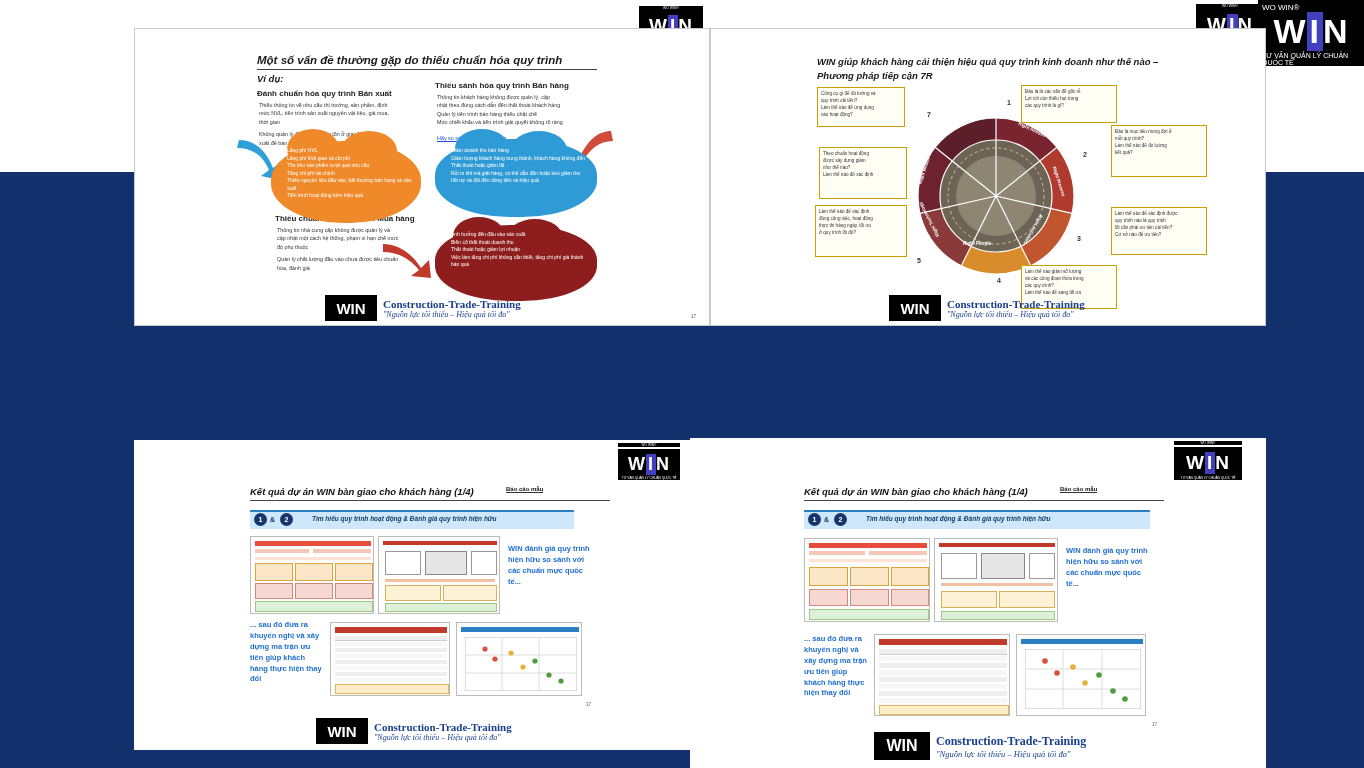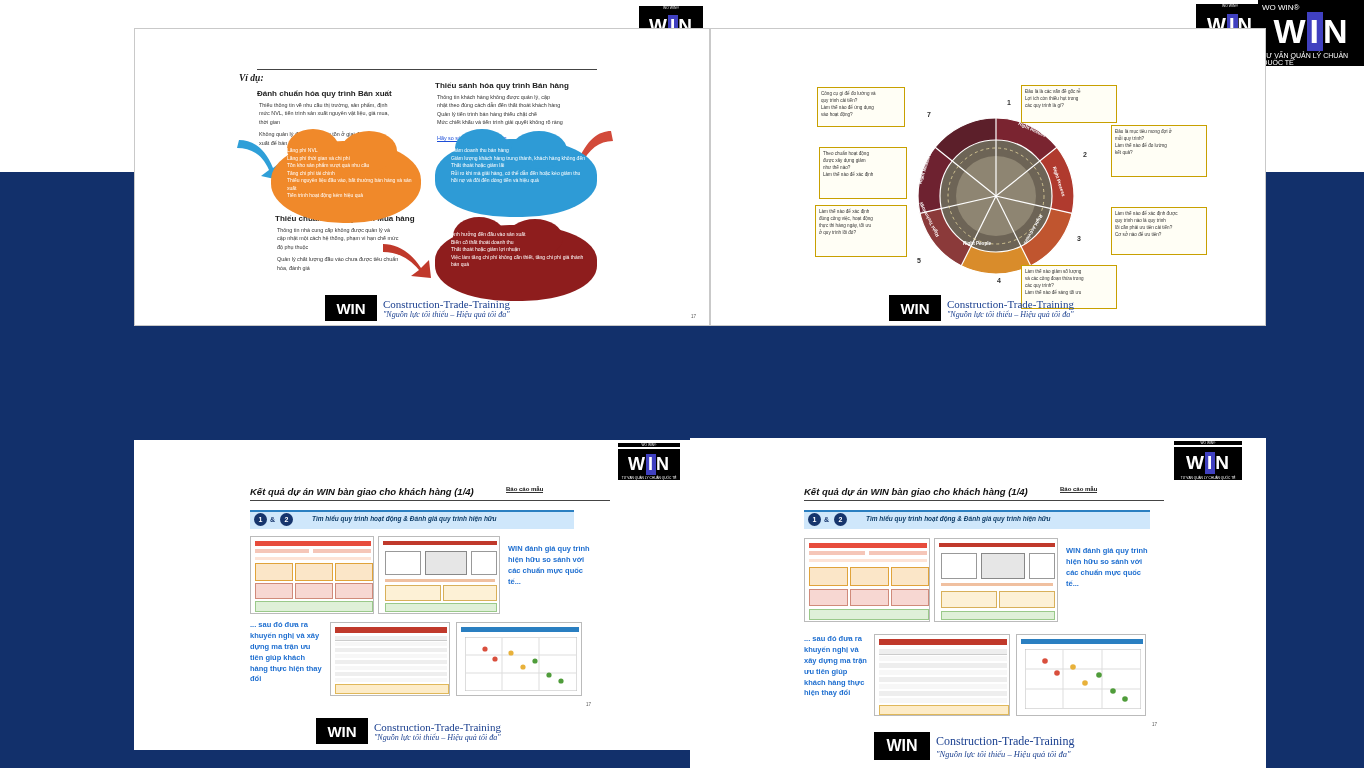--- a/index.html
+++ b/index.html
@@ -66,21 +66,21 @@
   .winlogo .i { color: #ffffff; background: #4040c0; padding: 0 2px; }
 
   
   .footer-lockup { position: absolute; display: flex; align-items: center; }
   .footer-lockup .blk {
     background: #000; color: #fff; font-weight: bold;
     display: flex; align-items: center; justify-content: center;
   }
   .footer-lockup .txt { margin-left: 6px; }
   .footer-lockup .txt .l1 {
-    color: #1a3f8f; font-weight: normal; font-family: "Liberation Serif", serif;
+    color: #1a3f8f; font-weight: bold; font-family: "Liberation Serif", serif;
   }
   .footer-lockup .txt .l2 {
     color: #1a3f8f; font-style: italic; font-family: "Liberation Serif", serif;
   }
   .rule { background: #444; height: 1px; }
 
   
   .tl-title { position: absolute; font-size: 11.5px; font-weight: bold; font-style: italic; color: #1a1a1a; }
   .tl-sub { position: absolute; font-size: 9.5px; font-weight: bold; font-style: italic; color: #1a1a1a; }
   .colhead { position: absolute; font-size: 8px; font-weight: bold; color: #222; }
@@ -171,21 +171,22 @@
   <div style="position:absolute;left:1258px;top:3px;width:106px;text-align:left;padding-left:4px;font-size:8px;color:#fff;">WO WIN®</div>
   <div class="winlogo" style="left:1268px; top:13px; width:86px; height:36px; font-size:34px; background:#000;">
     <span>W</span>
       <span class="i" style="padding:0 3px;">I</span>
       <span>N</span>
   </div>
   <div style="position:absolute;left:1258px;top:52px;width:106px;text-align:left;padding-left:4px;font-size:7px;color:#fff;">TƯ VẤN QUẢN LÝ CHUẨN QUỐC TẾ</div>
 
   <div class="card bordered" style="left:134px; top:28px; width:576px; height:298px;">
 
-    <div class="tl-sub" style="left:104px; top:44px;font-family:Liberation Serif, serif;">Ví dụ:</div>
+    <div class="tl-title" style="left:122px; top:25px; width:440px;">Một số vấn đề thường gặp do thiếu chuẩn hóa quy trình</div>
+    <div class="tl-sub" style="left:122px; top:44px;">Ví dụ:</div>
     <div class="rule" style="position:absolute;left:122px;top:40px;width:340px;"></div>
 
     <div class="colhead" style="left:122px; top:60px;">Đánh chuẩn hóa quy trình Bán xuất</div>
     <div class="bullets" style="left:124px; top:72px; width:195px;">
       <div>Thiếu thông tin về nhu cầu thị trường, sản phẩm, định</div>
       <div>mức NVL, tiến trình sản xuất nguyên vật liệu, giá mua,</div>
       <div>thời gian</div>
       <div style="margin-top:4px;">Không quản lý được số lượng tồn ở giai đoạn sản</div>
       <div>xuất để bán và xuất kho</div>
     </div>
@@ -259,20 +260,21 @@
       <div class="txt">
         <div class="l1" style="font-size:11px;">Construction-Trade-Training</div>
         <div class="l2" style="font-size:8px;">"Nguồn lực tối thiểu – Hiệu quả tối đa"</div>
       </div>
     </div>
     <div class="pgnum" style="left:556px; top:285px;">17</div>
   </div>
 
   <div class="card bordered" style="left:710px; top:28px; width:556px; height:298px;">
 
+    <div class="tl-title" style="left:106px; top:26px; width:360px; font-size:9.5px; line-height:1.5;">WIN giúp khách hàng cải thiện hiệu quả quy trình kinh doanh như thế nào – Phương pháp tiếp cận 7R</div>
 
     <svg style="position:absolute; left:190px; top:72px;" width="190" height="190" viewBox="0 0 190 190">
       <g transform="translate(95,95)">
 
         <g>
           <path d="M0 0 L0 -78 A78 78 0 0 1 60.9 -48.7 Z" fill="#7a2430"></path>
           <path d="M0 0 L60.9 -48.7 A78 78 0 0 1 76.1 17.4 Z" fill="#b03a2e"></path>
           <path d="M0 0 L76.1 17.4 A78 78 0 0 1 34.7 69.8 Z" fill="#c0552f"></path>
           <path d="M0 0 L34.7 69.8 A78 78 0 0 1 -34.7 69.8 Z" fill="#d98c2b"></path>
           <path d="M0 0 L-34.7 69.8 A78 78 0 0 1 -76.1 17.4 Z" fill="#8b3a3a"></path>

